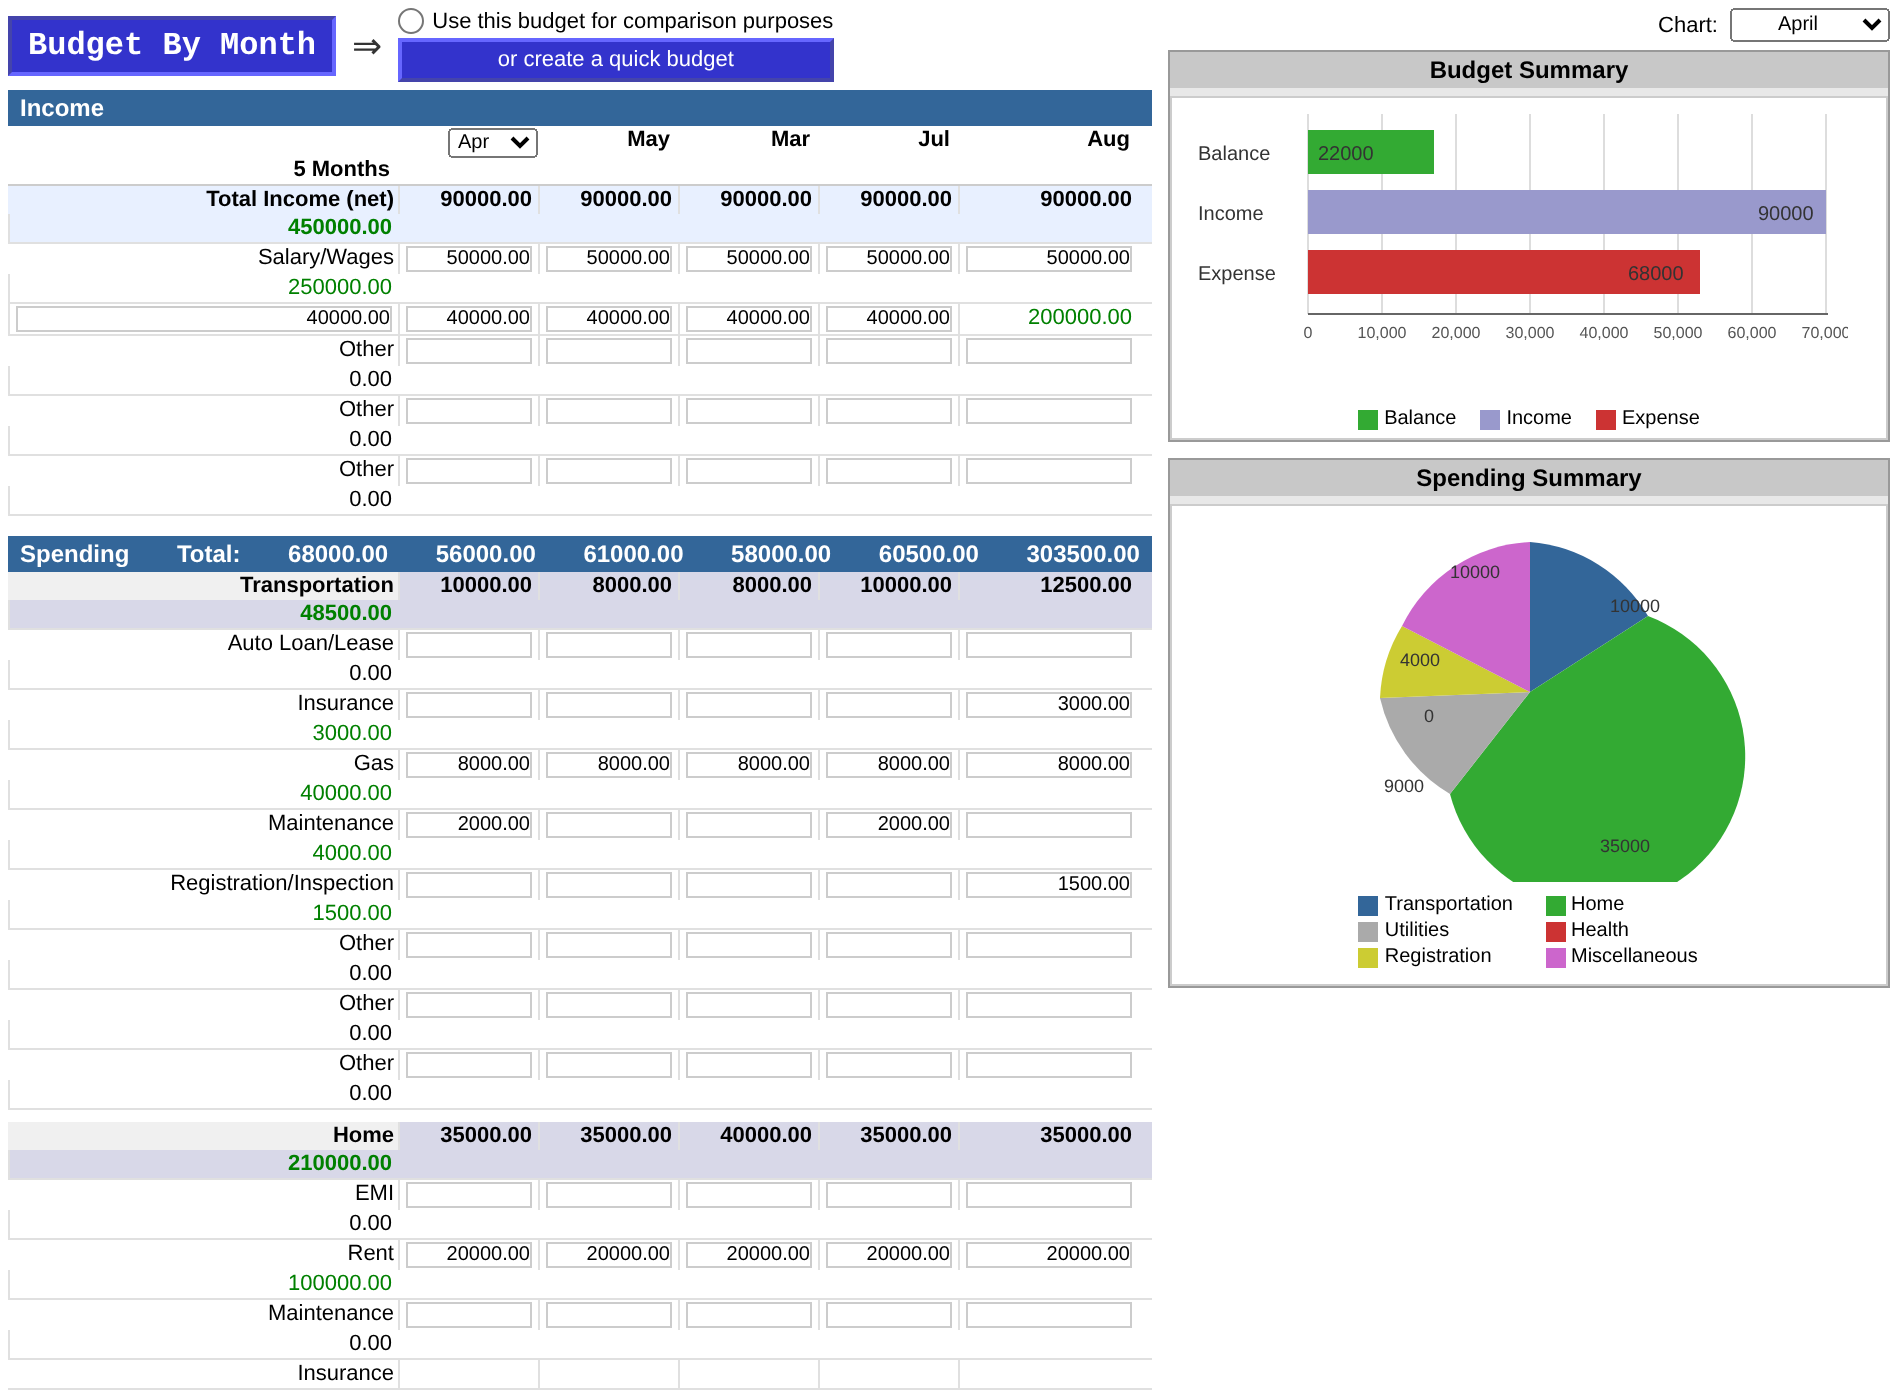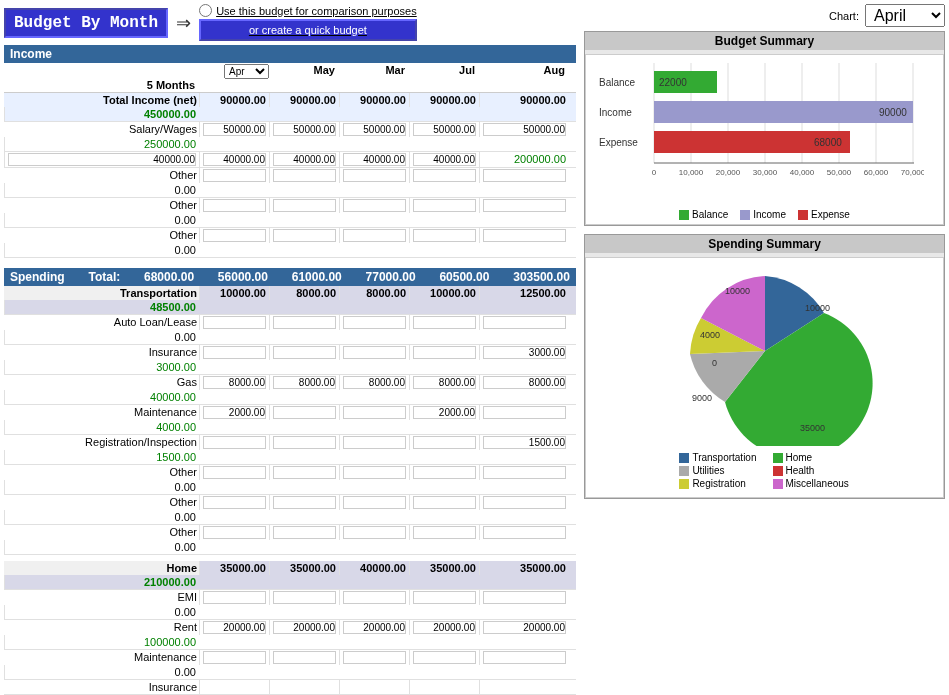--- a/index.html
+++ b/index.html
@@ -6,28 +6,28 @@
     body { font-family: Arial, sans-serif; font-size: 11px; background: #fff; width: 949px; height: 695px; overflow: hidden; }
     
     .main-container { display: flex; width: 850px; height: 695px; }
     
     .left-panel { width: 580px; flex-shrink: 0; overflow-y: auto; padding: 4px; }
     .right-panel { width: 369px; flex-shrink: 0; padding: 4px; overflow-y: auto; }
     
     
     .header-row { display: flex; align-items: center; gap: 8px; margin-bottom: 4px; }
     .budget-title { background: #3333cc; color: white; font-size: 16px; font-weight: bold; font-family: 'Courier New', monospace; padding: 4px 8px; border: 2px inset #6666ff; }
-    .header-controls { display: flex; flex-direction: column; gap: 2px; text-decoration: underline; }
+    .header-controls { display: flex; flex-direction: column; gap: 2px; }
     .radio-label { display: flex; align-items: center; gap: 4px; font-size: 11px; }
     .quick-budget-btn { background: #3333cc; color: white; font-size: 11px; padding: 3px 8px; border: 2px outset #6666ff; cursor: pointer; }
     .arrow-icon { font-size: 18px; color: #333; }
     
     
     .chart-selector { display: flex; align-items: center; gap: 6px; justify-content: flex-end; margin-bottom: 4px; font-size: 11px; }
-    .chart-selector select { font-size: 16px; padding: 1px 4px; width: 80px; }
+    .chart-selector select { font-size: 10px; padding: 1px 4px; width: 80px; text-align: center; }
     
     
     .section-header { background: #336699; color: white; font-weight: bold; font-size: 12px; padding: 2px 6px; display: flex; align-items: center; gap: 8px; }
     
     
     .month-header { display: grid; grid-template-columns: 195px 70px 70px 70px 70px 90px; font-weight: bold; font-size: 11px; text-align: right; padding: 1px 0; border-bottom: 1px solid #ccc; background: #fff; }
     .month-header .col-label { text-align: right; padding-right: 4px; }
     .month-header .apr-col { display: flex; align-items: center; justify-content: flex-end; gap: 2px; }
     .month-header select { font-size: 10px; padding: 0; width: 45px; }
     
@@ -174,21 +174,21 @@
 
     <div class="section-divider"></div>
 
     <div class="spending-section">
       <div class="spending-header">
         <span>Spending</span>
         <span>Total:</span>
         <span>68000.00</span>
         <span>56000.00</span>
         <span>61000.00</span>
-        <span>77000.00</span>
+        <span>58000.00</span>
         <span>60500.00</span>
         <span>303500.00</span>
       </div>
 
       <div id="transportation-rows">
           <div class="data-row" style="background: rgb(216, 216, 232);">
             <div class="label sub-section-label">Transportation</div>
             <div class="val section-total">10000.00</div>
             <div class="val section-total">8000.00</div>
             <div class="val section-total">8000.00</div>

